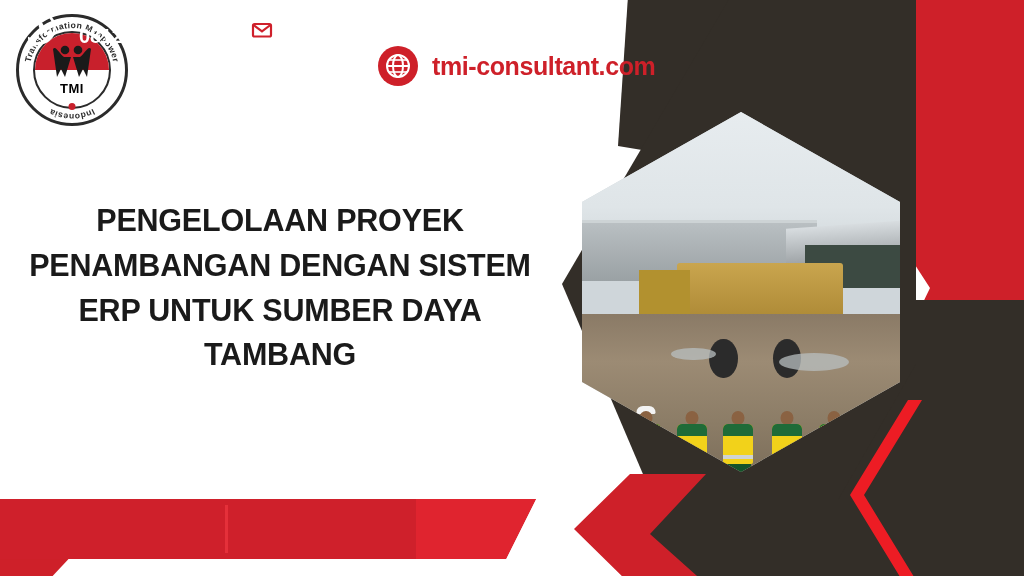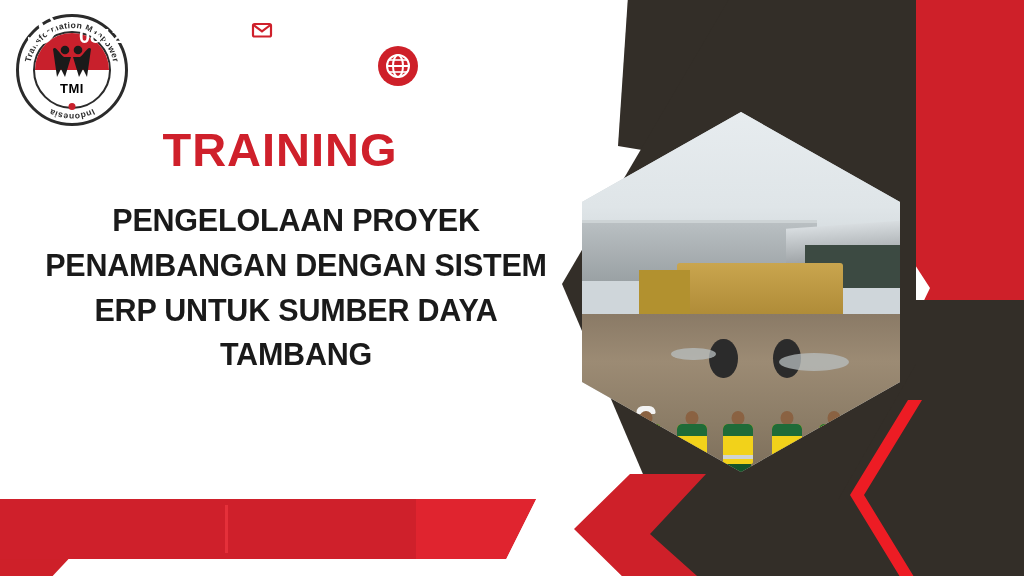--- a/index.html
+++ b/index.html
@@ -113,21 +113,21 @@
 
   
   #website{position:absolute;left:378px;top:46px;display:flex;align-items:center;gap:14px;}
   .globe{width:40px;height:40px;border-radius:50%;background:#ce2029;position:relative;flex:0 0 auto;}
   .globe svg{position:absolute;left:8px;top:8px;}
   #website .wtext{font-size:25px;font-weight:bold;color:#ce2029;letter-spacing:-.4px;}
 
   
   #training{position:absolute;left:0;top:122px;width:560px;text-align:center;
             font-size:47px;font-weight:bold;color:#cf202b;letter-spacing:1px;}
-  #subtitle{position:absolute;left:36px;top:198px;width:520px;text-align:center;
+  #subtitle{position:absolute;left:20px;top:198px;width:520px;text-align:center;
             font-size:30.5px;font-weight:bold;color:#1a1a1a;line-height:1.47;letter-spacing:-.2px;}
 
   
   #footer{position:absolute;left:-4px;top:499px;width:540px;height:60px;
           background:#cf202b;
           clip-path:polygon(0px 0px, 540px 0px, 510px 60px, 0px 60px);}
   #footer-sheen{position:absolute;left:420px;top:0;width:120px;height:60px;background:#e0242f;
                 clip-path:polygon(0px 0px,120px 0px,90px 60px,0px 60px);}
   .fitem{position:absolute;display:flex;align-items:center;gap:13px;top:11px;}
   #fitem-phone{left:28px;}
@@ -248,23 +248,23 @@
   <div id="website">
     <span class="globe">
       <svg width="24" height="24" viewBox="0 0 24 24">
         <circle cx="12" cy="12" r="11" fill="none" stroke="#fff" stroke-width="2"></circle>
         <ellipse cx="12" cy="12" rx="5" ry="11" fill="none" stroke="#fff" stroke-width="2"></ellipse>
         <line x1="1" y1="12" x2="23" y2="12" stroke="#fff" stroke-width="2"></line>
         <line x1="3" y1="6" x2="21" y2="6" stroke="#fff" stroke-width="1.6"></line>
         <line x1="3" y1="18" x2="21" y2="18" stroke="#fff" stroke-width="1.6"></line>
       </svg>
     </span>
-  </div>
-
-  <div id="training">TRAINING</div>
+    <span class="wtext">tmi-consultant.com</span>
+  </div>
+
   <div id="subtitle">PENGELOLAAN PROYEK PENAMBANGAN DENGAN SISTEM ERP UNTUK SUMBER DAYA TAMBANG</div>
 
   <div id="footer">
     <div id="footer-sheen"></div>
   </div>
   <div class="fdivider"></div>
 
   <div class="fitem" id="fitem-phone">
     <span class="ficon">
       <svg width="38" height="38" viewBox="0 0 38 38">

